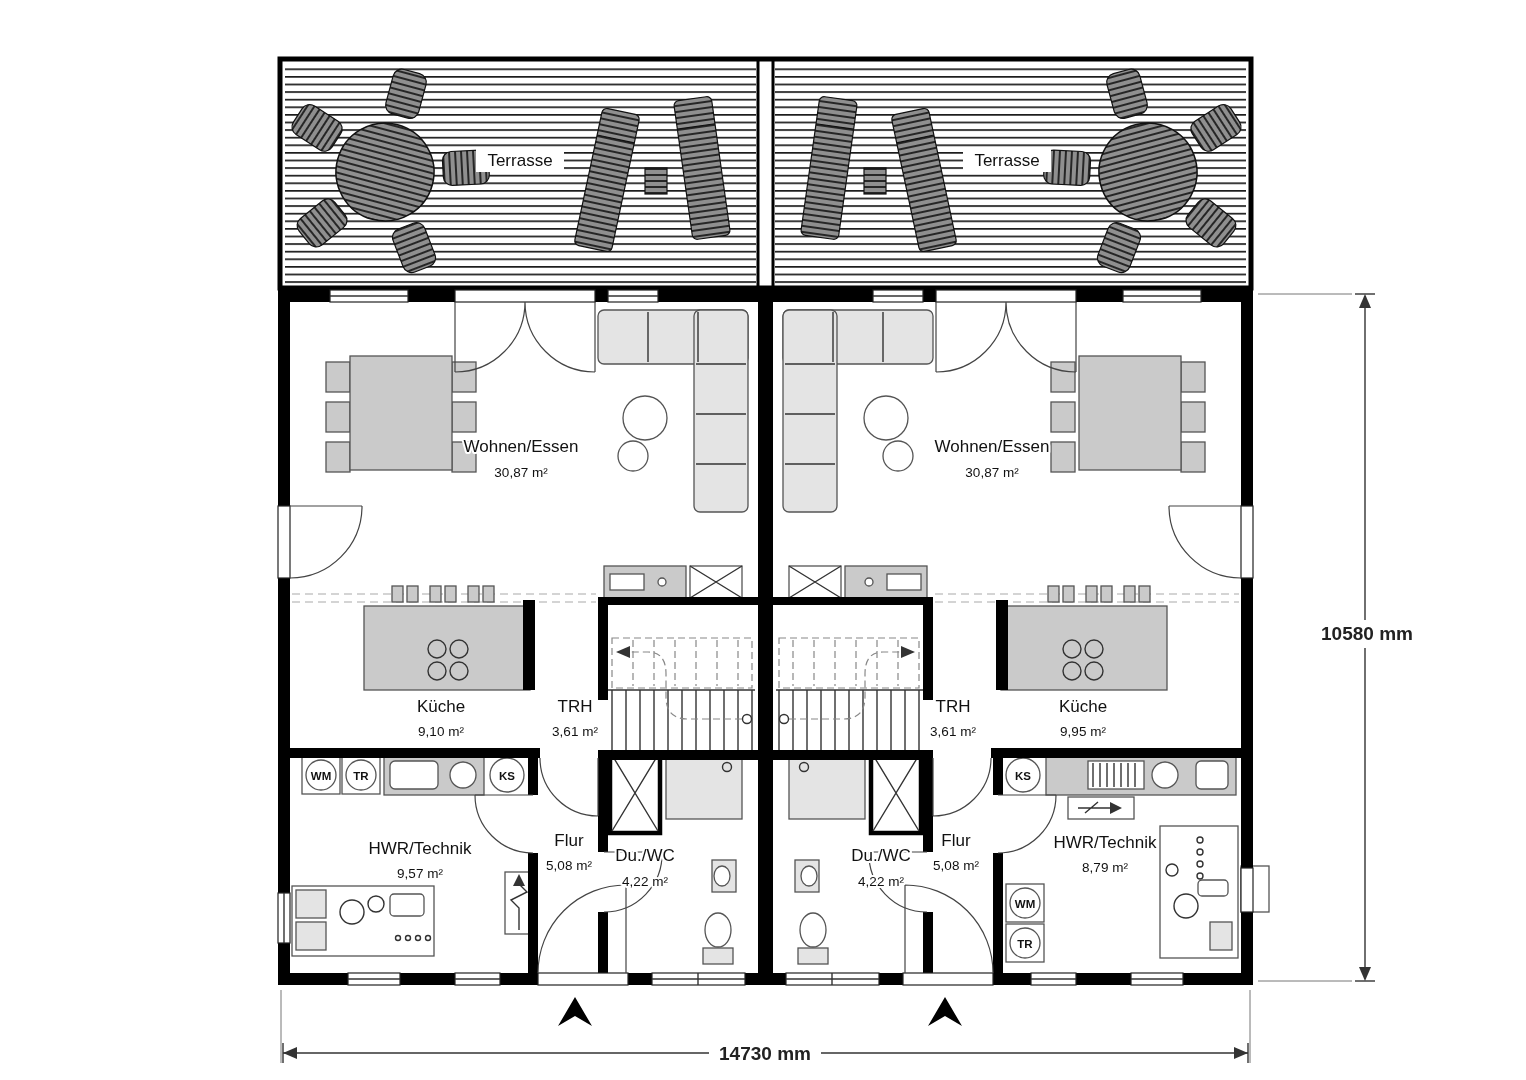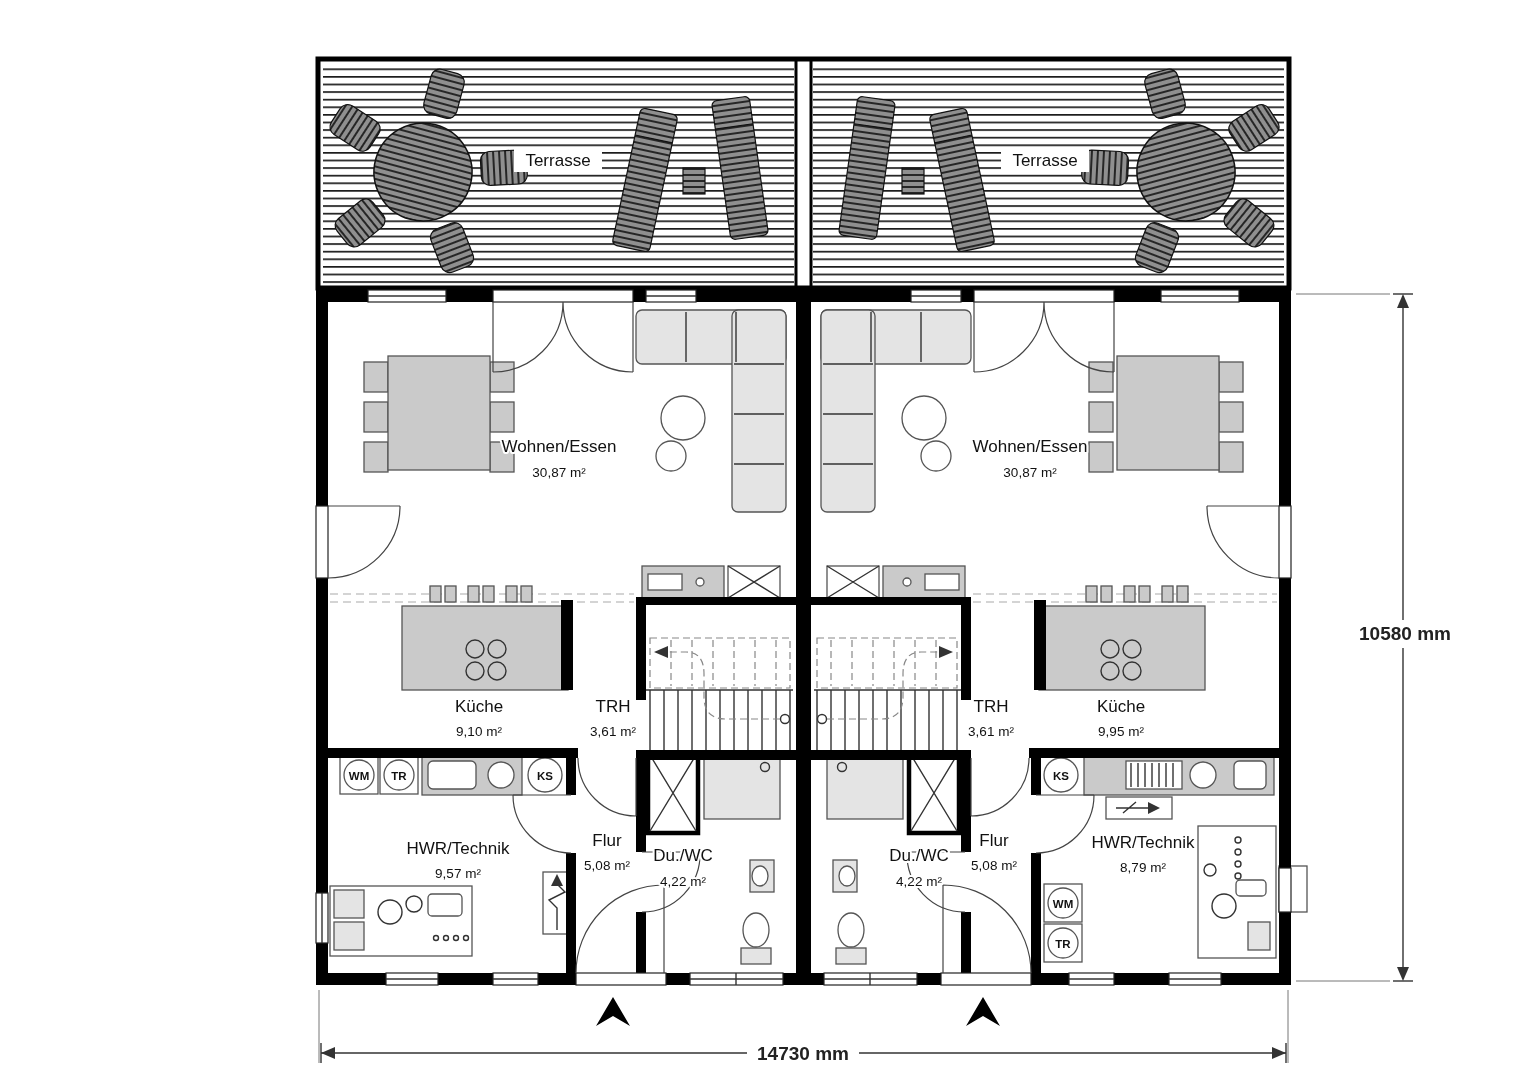--- a/index.html
+++ b/index.html
@@ -1,16 +1,16 @@
 <!DOCTYPE html>
 <html><head>
 <meta charset="utf-8">
 <style>
   html,body{margin:0;padding:0;background:#fff;}
-  .stage{width:1318px;height:1080px;position:relative;background:#fff;font-family:"Liberation Sans",sans-serif;padding-left:38px;}
+  .stage{width:1318px;height:1080px;position:relative;background:#fff;font-family:"Liberation Sans",sans-serif;}
   svg{display:block;}
   text{font-family:"Liberation Sans","DejaVu Sans",sans-serif;fill:#111;text-anchor:middle;}
   .room{font-size:17px;font-weight:400;paint-order:stroke;stroke:#fff;stroke-width:4px;stroke-linejoin:round;}
   .area{font-size:13.5px;font-weight:400;paint-order:stroke;stroke:#fff;stroke-width:4px;stroke-linejoin:round;}
   .appl{font-size:11.5px;font-weight:700;paint-order:stroke;stroke:#fff;stroke-width:3px;stroke-linejoin:round;}
   .dim{font-size:19px;font-weight:600;fill:#222;}
   .terr{font-size:17px;}
   .w{fill:#000;}
   .ln{stroke:#333;stroke-width:1.4;fill:none;}
   .f{fill:#cacaca;stroke:#555;stroke-width:1.3;}

